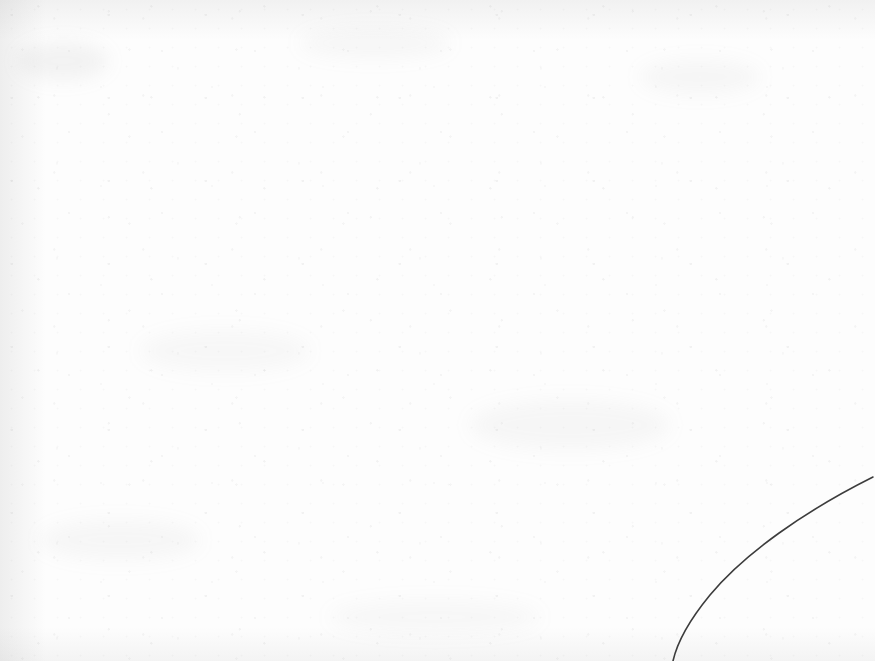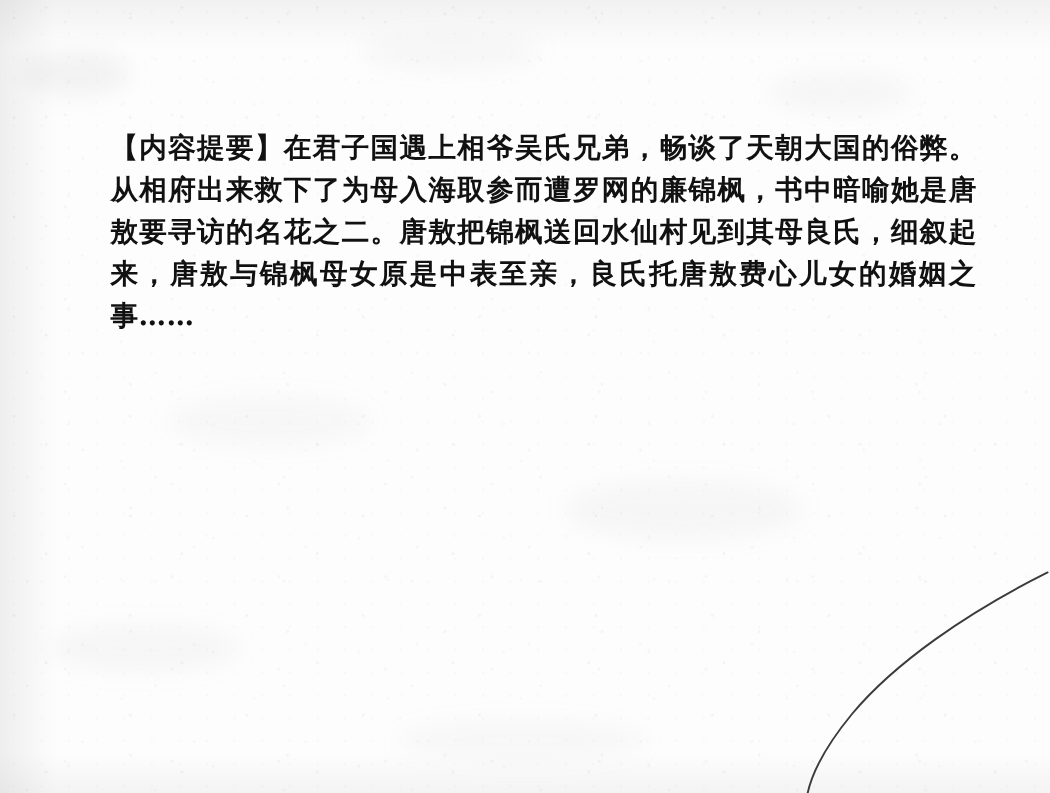--- a/index.html
+++ b/index.html
@@ -133,21 +133,18 @@
   <div class="blotch" style="left:40px; top:520px; width:160px; height:40px; background:rgba(150,150,150,0.07);"></div>
   <div class="blotch" style="left:330px; top:600px; width:210px; height:34px; background:rgba(150,150,150,0.06);"></div>
 
   <div class="grain g1"></div>
   <div class="grain g2"></div>
 
   <div class="ghost" style="left:508px; top:404px;"></div>
   <div class="ghost" style="left:40px; top:528px;"></div>
   <div class="ghost" style="left:350px; top:604px;"></div>
 
-  <div id="excerpt">
-    <span class="label">【内容提要】</span><span class="body">在君子国遇上相爷吴氏兄弟，畅谈了天朝大国的俗弊。从相府出来救下了为母入海取参而遭罗网的廉锦枫，书中暗喻她是唐敖要寻访的名花之二。唐敖把锦枫送回水仙村见到其母良氏，细叙起来，唐敖与锦枫母女原是中表至亲，良氏托唐敖费心儿女的婚姻之事……</span>
-  </div>
 
   <svg id="curve" viewBox="0 0 320 190" preserveAspectRatio="none">
     <path d="M318 6 C 250 40, 190 82, 155 124 C 132 152, 122 172, 118 190" fill="none" stroke="#2b2b2b" stroke-width="1.6" stroke-linecap="round" opacity="0.92"></path>
   </svg>
 
 </div>
 
 </body></html>

